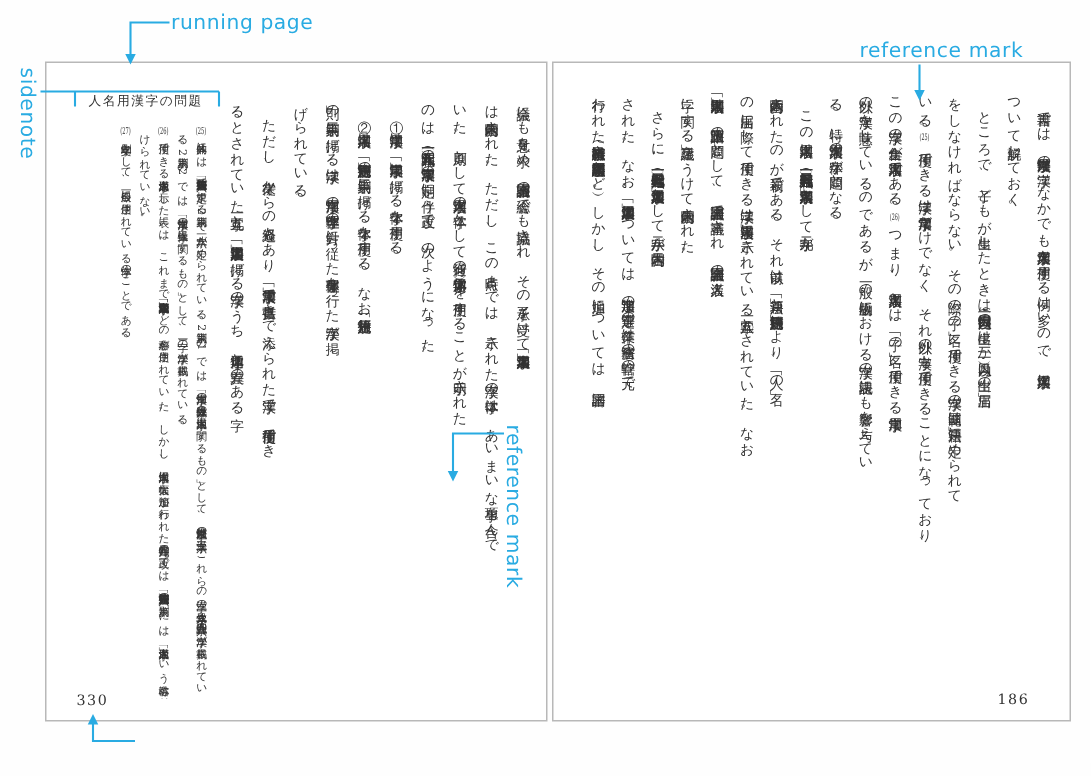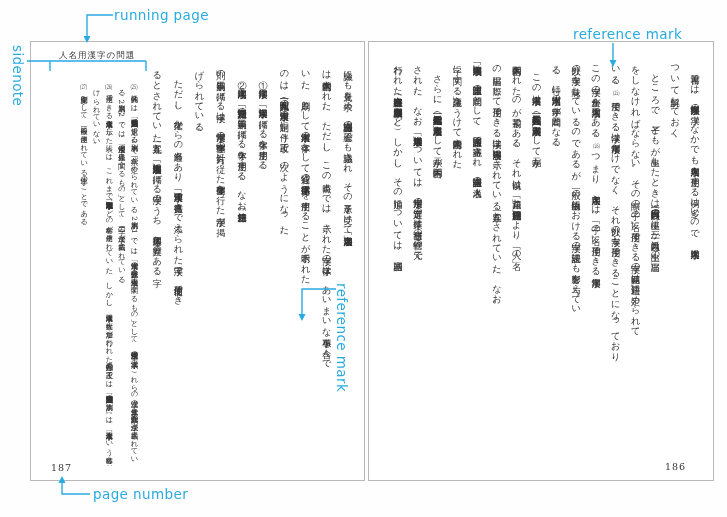--- a/index.html
+++ b/index.html
@@ -5,21 +5,21 @@
   :root{ --accent:#29abe2; --ink:#333333; --border:#b8b8b8; }
   html,body{margin:0;padding:0;background:#ffffff;}
   #canvas{
     position:relative; width:727px; height:517px; background:#fefefe;
     font-family:"DejaVu Serif", serif; color:var(--ink); overflow:hidden;
   }
   .page{ position:absolute; border:1px solid var(--border); background:#fff; }
   #left-page{ left:30px; top:41px; width:333px; height:438px; }
   #right-page{ left:368px; top:41px; width:344px; height:438px; }
 
-  .running-head{ position:absolute; left:28px; top:8px; font-size:8.5px; letter-spacing:1px;font-family:Liberation Serif, serif; }
+  .running-head{ position:absolute; left:28px; top:20px; font-size:8.5px; letter-spacing:1px;font-family:Liberation Serif, serif; }
 
   .vtext{ writing-mode:vertical-rl; text-orientation:mixed; position:absolute; overflow:hidden; }
   .main-text{ font-size:9.2px; }
   #left-main{ right:5px; top:22px; height:412px; width:214px; line-height:21.2px; }
   #right-main{ right:8px; top:17px; height:412px; width:320px; line-height:19.8px; }
   .vline{ white-space:nowrap; }
   .vline.indent{ text-indent:1em; }
   .ref{ text-combine-upright:all; font-size:6px; letter-spacing:0; }
 
   .sidenote-area{ left:3px; top:42px; height:382px; width:106px; font-size:7.2px; line-height:12.6px; }
@@ -62,21 +62,21 @@
         <div class="vline"><span>は内閣告示された。ただし、この時点までは、示された漢字の字体は、あいまいな事項を含んで</span></div>
         <div class="vline"><span>いた。原則として人名用漢字の字体として通行の字体（通用字体）</span><span class="ref">(27)</span><span>を使用することが明示された</span></div>
         <div class="vline"><span>のは、一九八一（昭和五六）年の「常用漢字表」の制定に伴う改正で、次のようになった。</span></div>
         <div class="vline indent"><span>①常用漢字は、「常用漢字表」に掲げる字体を使用する。</span></div>
         <div class="vline indent"><span>②人名用漢字は、「戸籍法施行規則」の別表第二に掲げる字体を使用する。なお「戸籍法施行規</span></div>
         <div class="vline"><span>則」の別表第二に掲げる漢字は、常用漢字の字体整理の方針に従った字体整理を行った漢字が掲</span></div>
         <div class="vline"><span>げられている。</span></div>
         <div class="vline indent"><span>ただし、従来からの経過もあり、「常用漢字表」で括弧書きで添えられた漢字で、従前使用でき</span></div>
         <div class="vline"><span>るとされていた一九五字と、「人名用漢字追加表」に掲げる漢字のうち、通用字体と差異のある字</span></div>
       </div>
-    <div class="page-number" id="page-number-left">187</div>
+    <div class="page-number" id="page-number-left">330</div>
   </div>
 
   <div class="page" id="right-page">
     <div class="vtext main-text" id="right-main">
         <div class="vline indent"><span>書籍では、常用漢字以外の漢字、なかでも人名用漢字を使用する例は多いので、人名用漢字に</span></div>
         <div class="vline"><span>ついて解説しておく。</span></div>
         <div class="vline indent"><span>ところで、子どもが出生したときは一四日以内（国外の出生は三か月以内）に「出生の届出」</span></div>
         <div class="vline"><span>をしなければならない。その際の「子の名」に使用できる漢字の範囲は「戸籍法」に定められて</span></div>
         <div class="vline"><span>いる。</span><span class="ref">(25)</span><span>使用できる漢字は常用漢字だけでなく、それ以外の漢字も使用できることになっており、</span></div>
         <div class="vline"><span>この漢字の集合が人名用漢字である。</span><span class="ref">(26)</span><span>つまり、人名用漢字とは、「子の名」に使用できる常用漢字</span></div>
@@ -91,21 +91,20 @@
         <div class="vline"><span>された。なお、「人名用漢字追加表」については、追加漢字の選定等の作業は法務省の管轄の元で</span></div>
         <div class="vline"><span>行われた（民事行政審議会や人名用漢字問題懇談会など）。しかし、その追加については、国語審</span></div>
       </div>
     <div class="page-number" id="page-number-right">186</div>
   </div>
 
   <div class="ann-label" id="running-head-label">running page</div>
   <div class="ann-label v-label" id="sidenote-label">sidenote</div>
   <div class="ann-label v-label" id="refmark-left-label">reference mark</div>
   <div class="ann-label" id="refmark-right-label">reference mark</div>
-  <div class="ann-label" id="pagenum-label">page number</div>
 
   <svg id="overlay" viewBox="0 0 727 517" xmlns="http://www.w3.org/2000/svg">
 
     <path d="M113,15 L87,15 L87,37"></path>
     <polygon points="87,43 83.5,36 90.5,36"></polygon>
 
     <path d="M27,61 L146,61 M50,61 L50,71 M146,61 L146,71"></path>
 
     <path d="M336,289 L302,289 L302,315"></path>
     <polygon points="302,321 298.5,314 305.5,314"></polygon>

